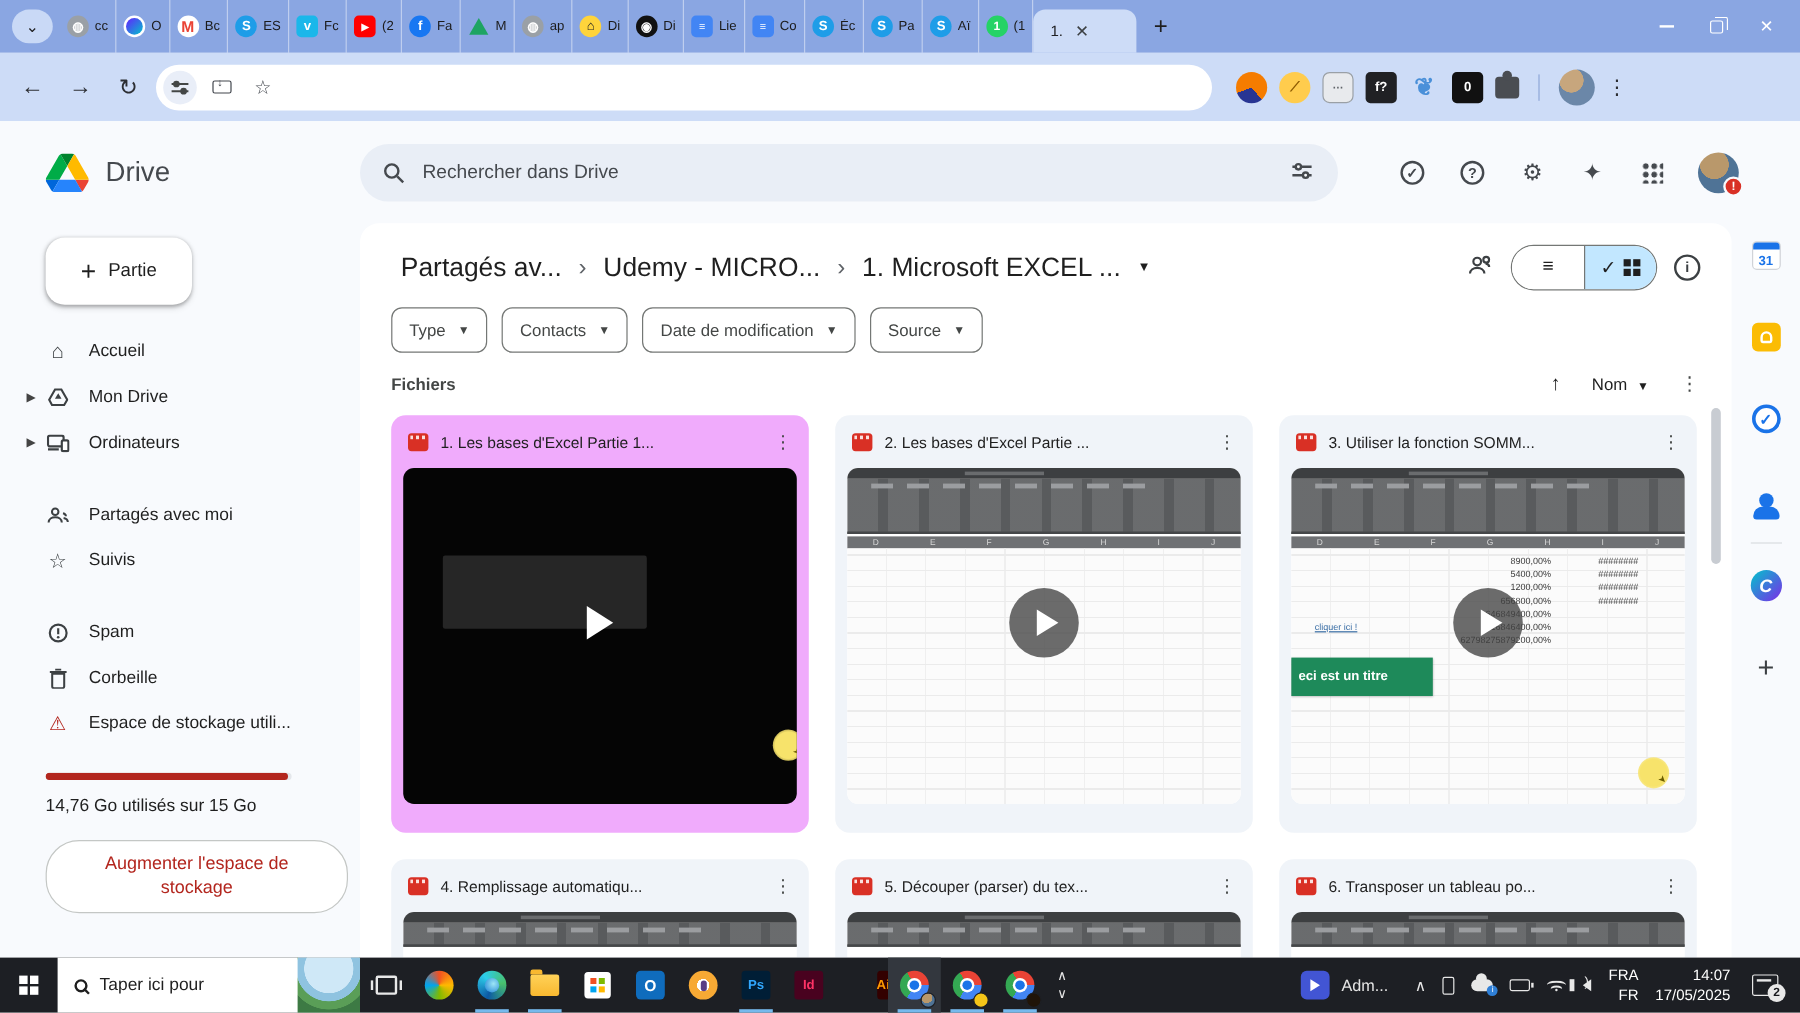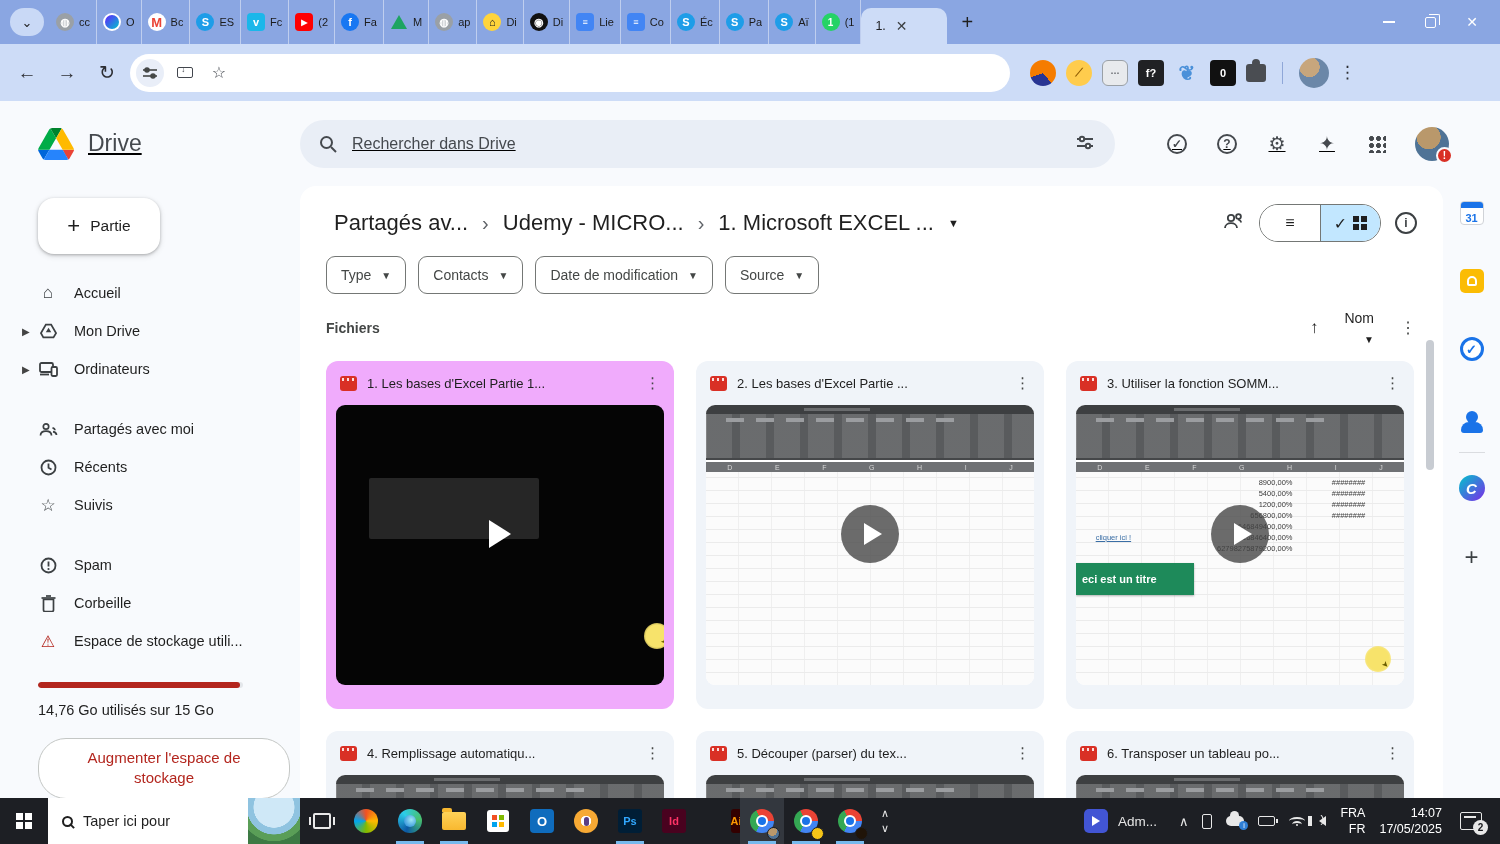--- a/index.html
+++ b/index.html
@@ -71,21 +71,21 @@
   .ext.card0 { background:#111; border-radius:4px; }
   .puzzle { width:20px; height:18px; background:#4a4d52; border-radius:3px; position:relative; }
   .puzzle::before { content:""; position:absolute; top:-5px; left:6px; width:8px; height:8px;
                     border-radius:50%; background:#4a4d52; }
   .tb-sep { width:1px; height:22px; background:#8fa7d8; margin:0 6px; }
   .avatar { width:30px; height:30px; border-radius:50%;
             background:radial-gradient(circle at 35% 30%,#c7a67d 0 35%,#6b87a8 36% 100%); }
   .kebab { color:#2c2e33; font-size:17px; letter-spacing:1px; }
 
   
-  .drivepage { position:absolute; top:101px; left:0; right:0; bottom:46px; background:#f8fafd;text-decoration:underline; }
+  .drivepage { position:absolute; top:101px; left:0; right:0; bottom:46px; background:#f8fafd; }
   .dheader { height:85px; display:flex; align-items:center; }
   .dlogo { width:300px; display:flex; align-items:center; gap:14px; padding-left:38px; }
   .dlogo svg { display:block; }
   .dlogo .nm { font-size:23px; color:#45494e; }
   .dsearch { width:815px; height:48px; background:#e9eef6; border-radius:24px; display:flex;
              align-items:center; padding:0 10px 0 18px; gap:14px; }
   .dsearch .ph { font-size:16px; color:#45494e; flex:1; }
   .dsearch .tunewrap { width:40px; height:40px; border-radius:50%; display:flex; align-items:center;
              justify-content:center; }
   .dhicons { display:flex; align-items:center; gap:10px; margin-left:42px; }
@@ -147,21 +147,21 @@
 
   .filterrow { display:flex; align-items:center; gap:12px; margin:10px 0 16px 0; }
   .chip { height:38px; border:1px solid #747775; border-radius:9px; background:#fff; display:flex;
           align-items:center; gap:10px; padding:0 14px; font-size:14px; color:#444746; }
   .chip .caret { font-size:10px; color:#444746; }
 
   .listhead { display:flex; align-items:center; margin-bottom:16px; }
   .listhead .title { font-size:14px; font-weight:bold; color:#444746; }
   .sortcluster { margin-left:auto; display:flex; align-items:center; gap:26px; color:#1f1f1f; }
   .sortcluster .arrow { font-size:17px; }
-  .sortname { font-size:14px; display:flex; align-items:flex-end; gap:8px;flex-direction:column; }
+  .sortname { font-size:14px; display:flex; align-items:flex-end; gap:8px; }
   .sortname .caret { font-size:10px; }
   .sortcluster .kb { font-size:16px; color:#444746; letter-spacing:1px; }
 
   .grid3 { display:grid; grid-template-columns:repeat(3, 348px); gap:22px; }
   .fcard { background:#f0f4f9; border-radius:12px; height:348px; overflow:hidden; }
   .fcard.selected { background:#f0abfc; }
   .fhead { height:44px; display:flex; align-items:center; padding:0 8px 0 14px; gap:10px; }
   .vidic { width:17px; height:15px; background:#d93025; border-radius:3px; position:relative; flex:0 0 auto; }
   .vidic::before { content:""; position:absolute; top:2px; left:2px; right:2px; height:3px;
        background:repeating-linear-gradient(90deg,#fff 0 2px, transparent 2px 5px); opacity:.85; }
@@ -547,29 +547,20 @@
                       <circle cx="7" cy="4.5" r="2.7"></circle>
                       <path d="M1.5 13.5c0-3 2.7-4.4 5.5-4.4s5.5 1.4 5.5 4.4"></path>
                       <path d="M13.5 5.8c1.3.3 2.4 1.2 2.4 2.5"></path>
                       <path d="M14 9.6c2 .4 3.5 1.5 3.5 3.4"></path>
                     </g>
                   </svg>
                 </span>
                 <span class="label">Partagés avec moi</span>
               </div>
               <div class="navitem">
-                <span class="nicon">
-                  <svg width="17" height="17" viewBox="0 0 17 17">
-                    <circle cx="8.5" cy="8.5" r="7" fill="none" stroke="#3c4043" stroke-width="1.8"></circle>
-                    <path d="M8.5 4.5v4.3l3 1.8" fill="none" stroke="#3c4043" stroke-width="1.8"></path>
-                  </svg>
-                </span>
-                <span class="label">Récents</span>
-              </div>
-              <div class="navitem">
                 <span class="nicon" style="font-size: 17px;">☆</span>
                 <span class="label">Suivis</span>
               </div>
             </div>
             <div class="navgroup">
               <div class="navitem">
                 <span class="nicon">
                   <svg width="17" height="17" viewBox="0 0 17 17">
                     <circle cx="8.5" cy="8.5" r="7" fill="none" stroke="#3c4043" stroke-width="1.8"></circle>
                     <line x1="8.5" y1="4.5" x2="8.5" y2="9.5" stroke="#3c4043" stroke-width="1.8"></line>

